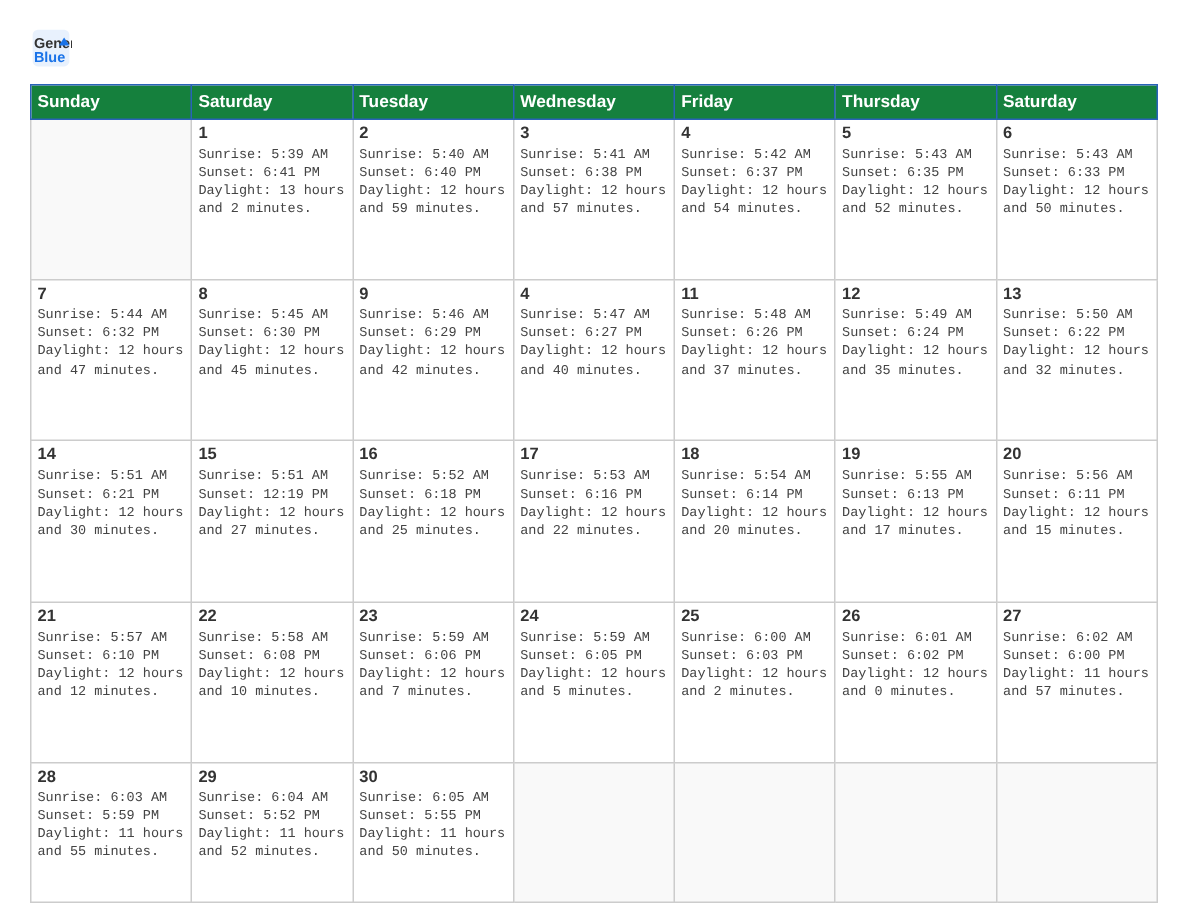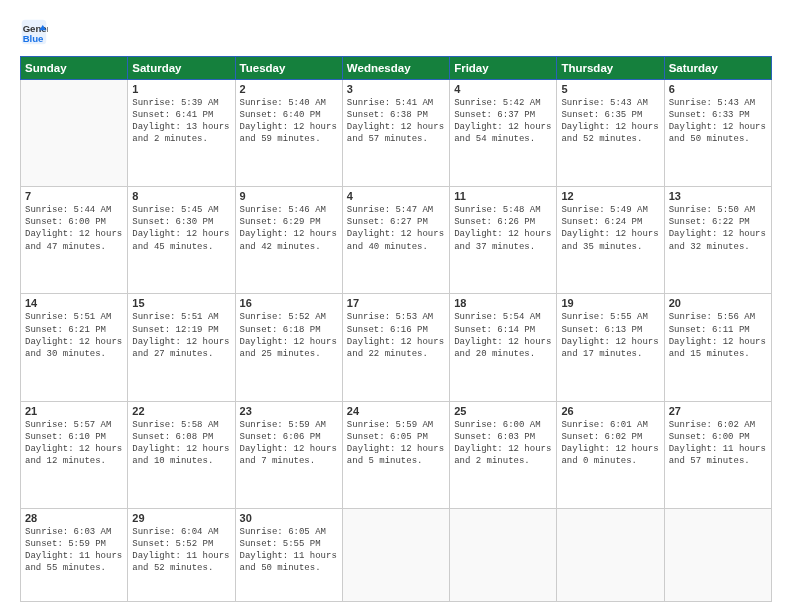--- a/index.html
+++ b/index.html
@@ -177,21 +177,21 @@
             <div class="day-info">Sunrise: 5:43 AM
 Sunset: 6:33 PM
 Daylight: 12 hours
 and 50 minutes.</div>
           </td>
         </tr>
         <tr>
           <td>
             <span class="day-num">7</span>
             <div class="day-info">Sunrise: 5:44 AM
-Sunset: 6:00 PM
+Sunset: 6:32 PM
 Daylight: 12 hours
 and 47 minutes.</div>
           </td>
           <td>
             <span class="day-num">8</span>
             <div class="day-info">Sunrise: 5:45 AM
 Sunset: 6:30 PM
 Daylight: 12 hours
 and 45 minutes.</div>
           </td>

